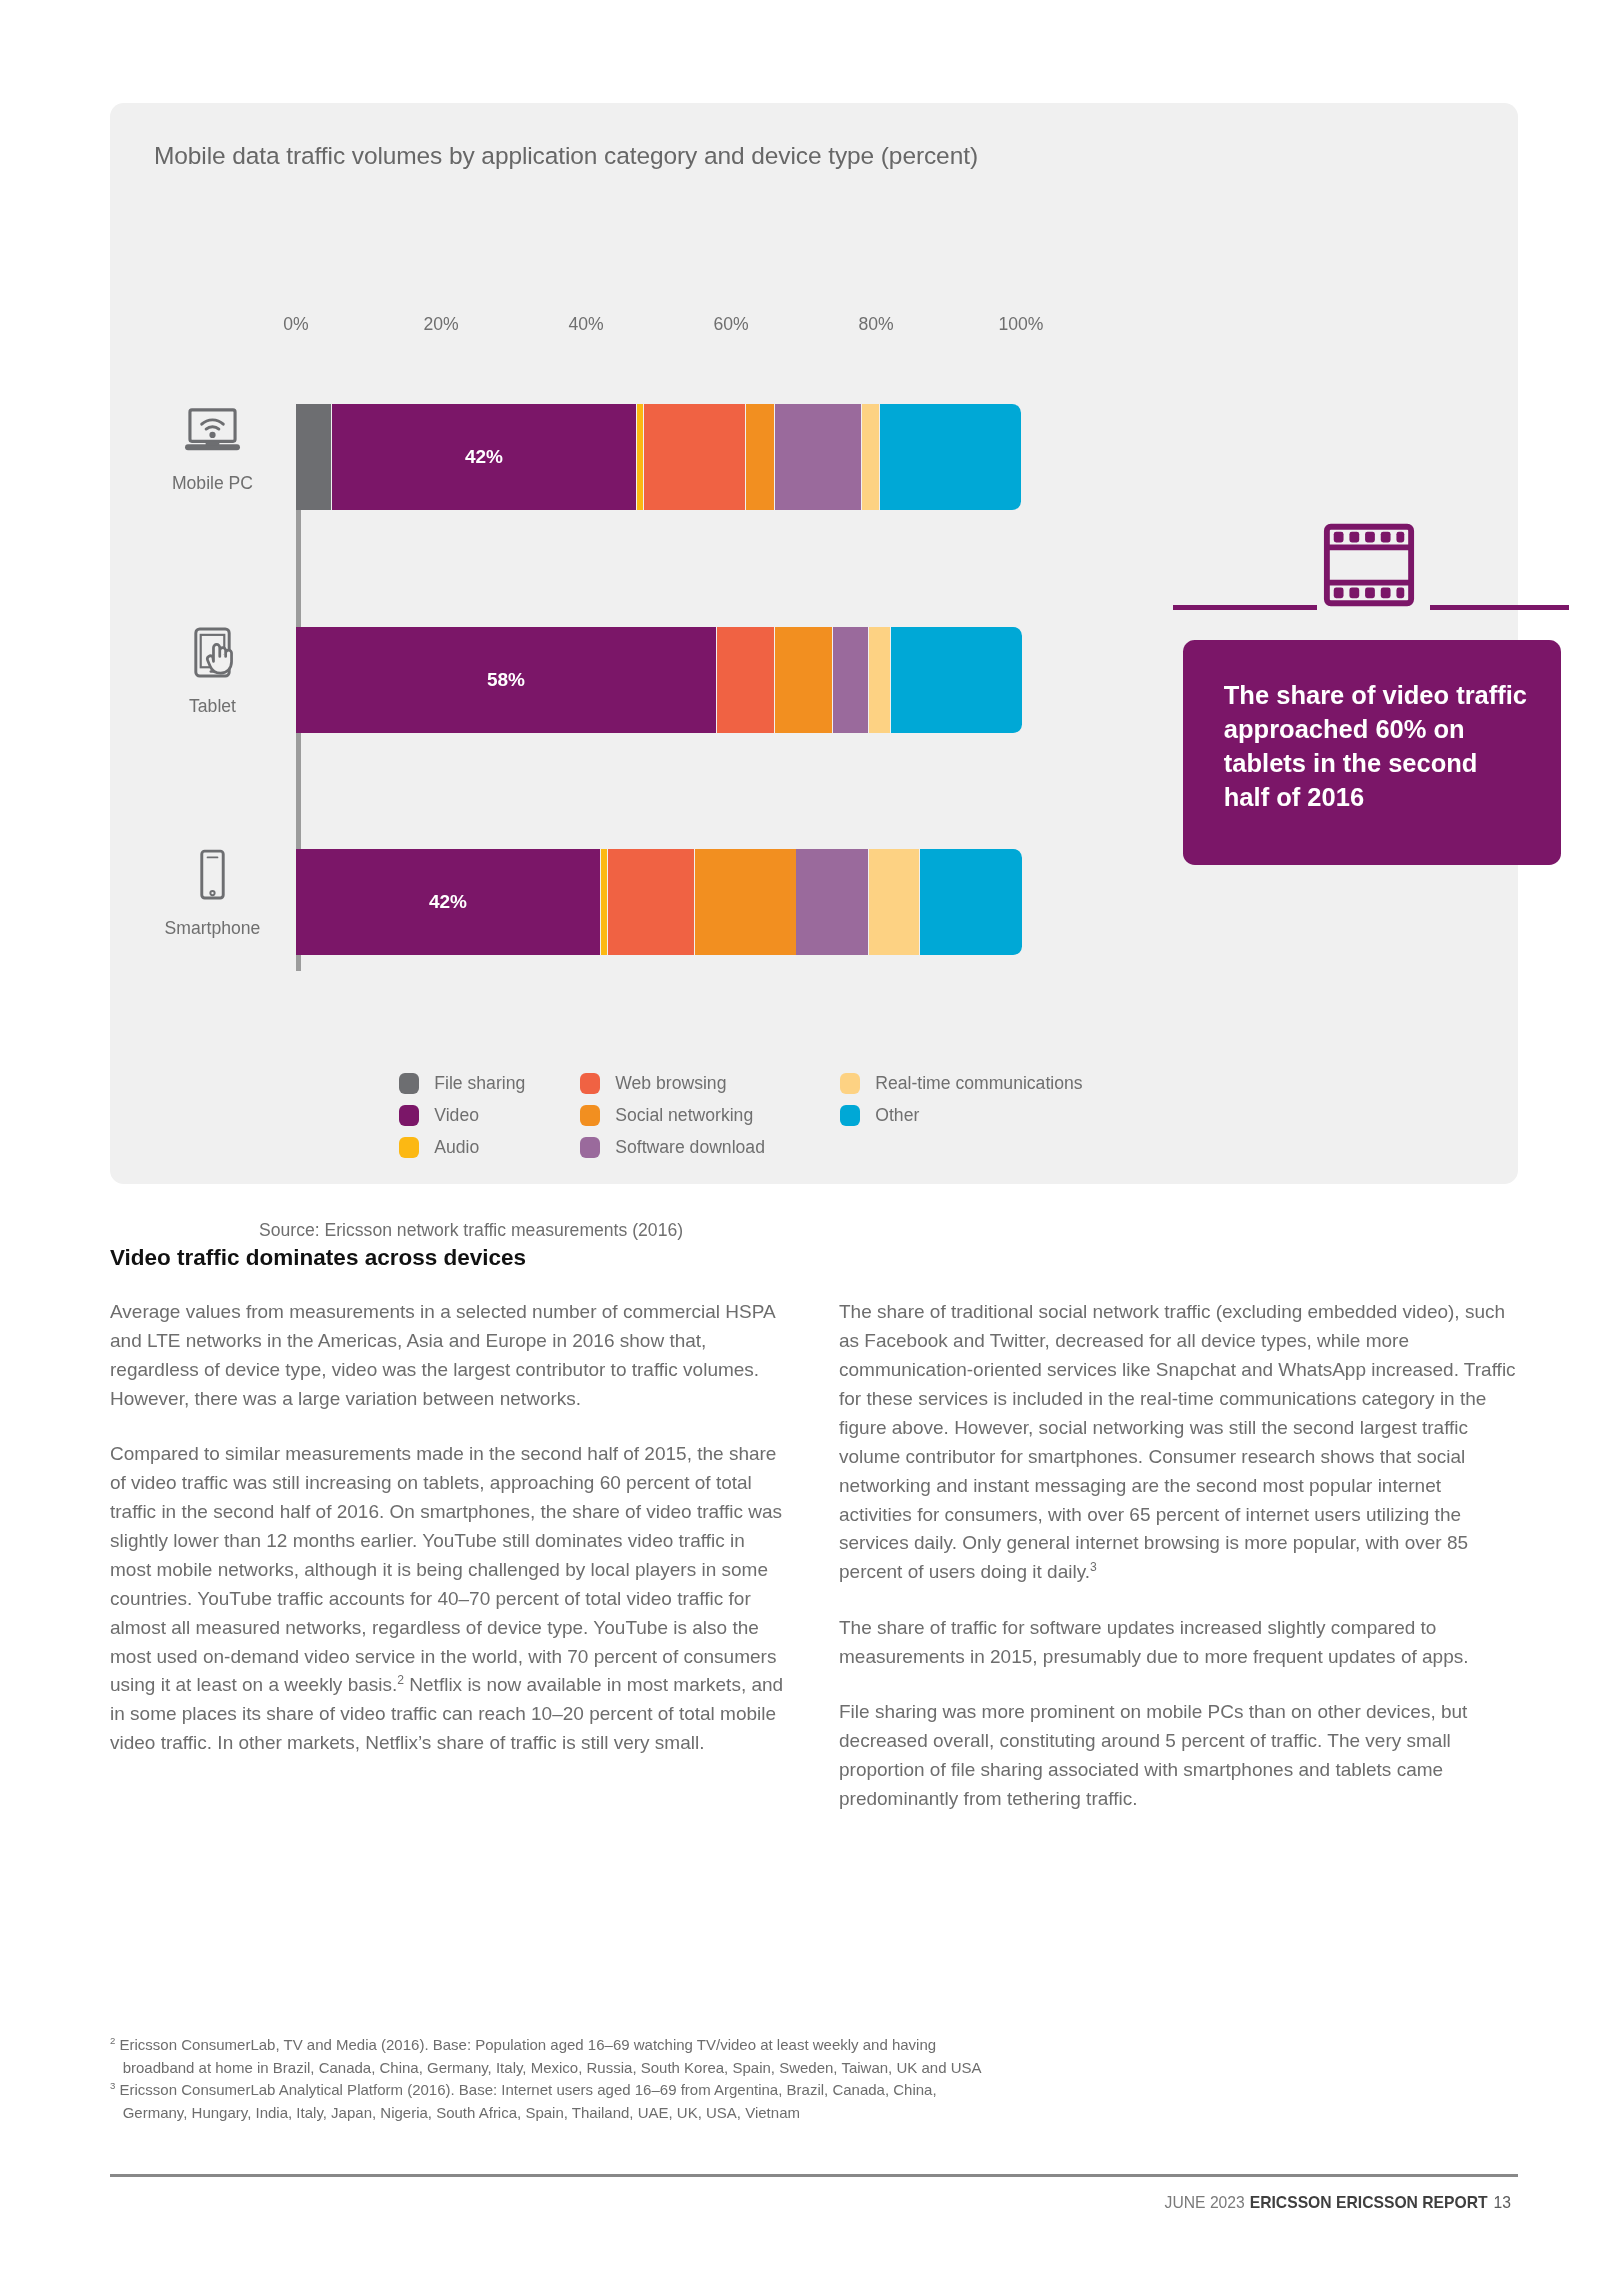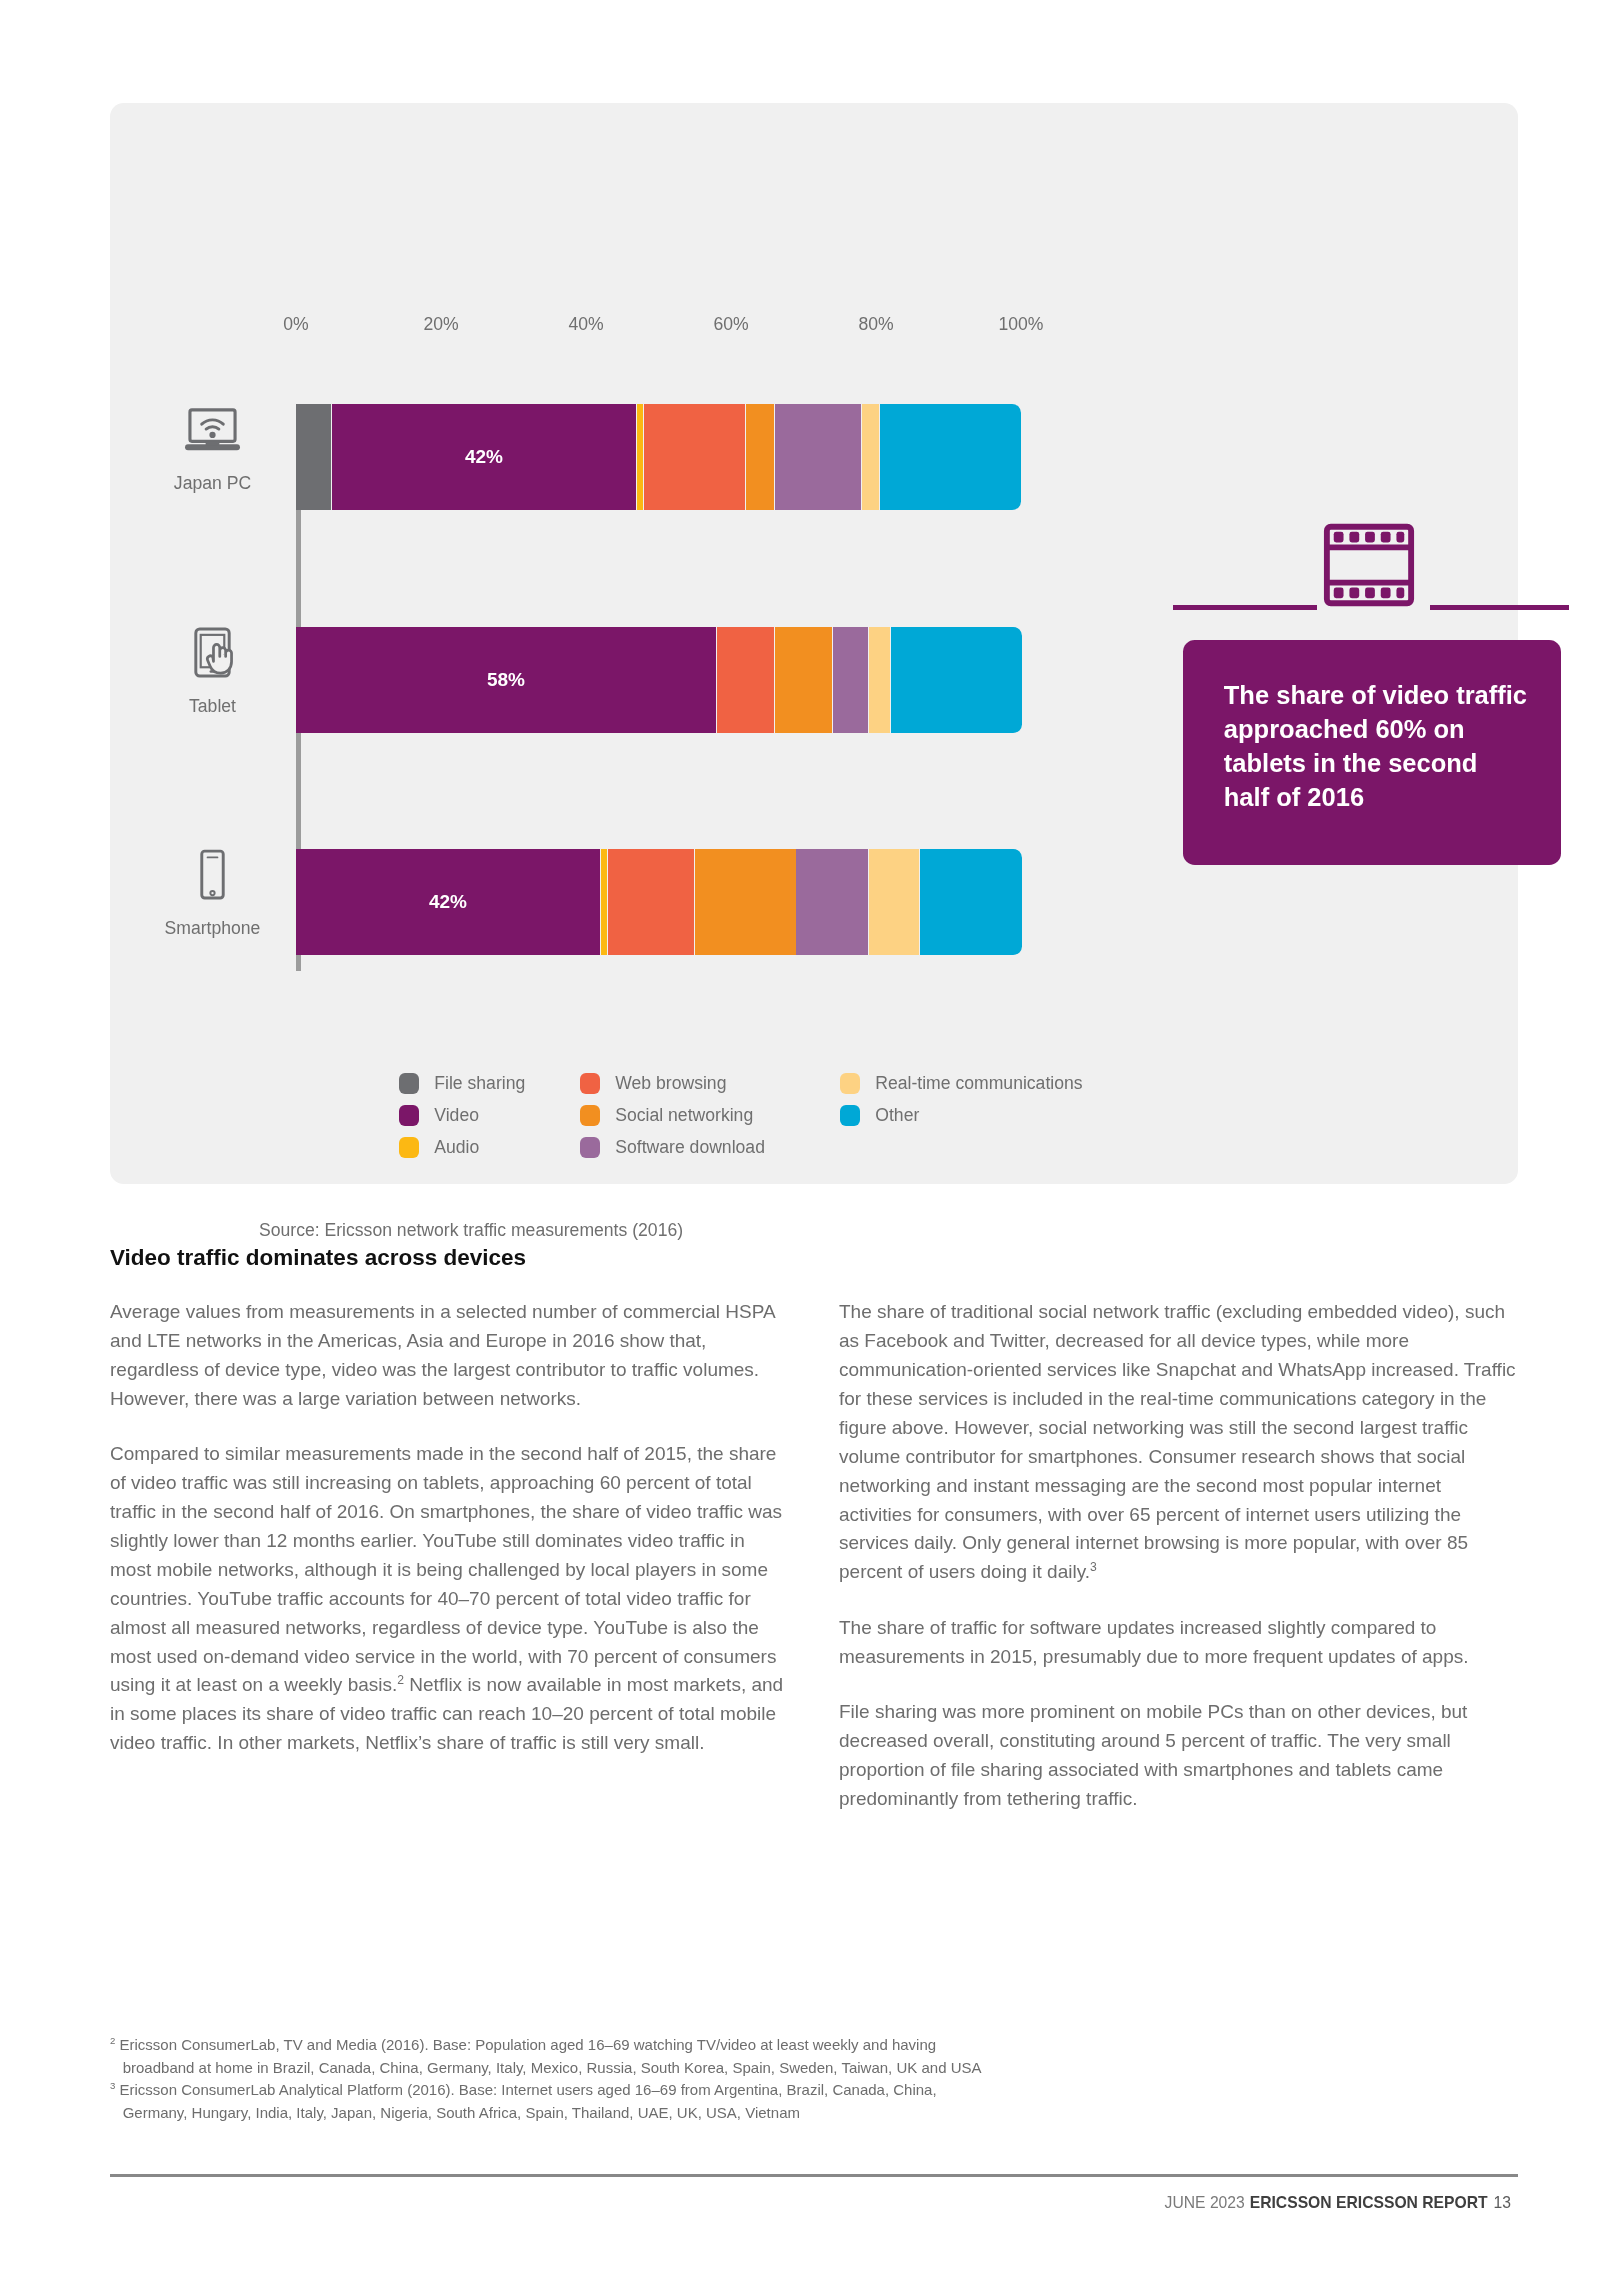--- a/index.html
+++ b/index.html
@@ -201,20 +201,21 @@
   .footer .brand { font-weight: bold; color: #3f3f3f; margin-left: 4.9px; }
   .footer .pagenum { font-weight: normal; color: #5a5a5a; margin-left: 5.9px; }
 </style>
 </head>
 <body>
 
 <div class="page">
 
   <div class="figure-panel">
 
+    <div class="figure-title">Mobile data traffic volumes by application category and device type (percent)</div>
 
     <div class="axis-ticks" id="axis-ticks">
         <div class="tick" style="left: 0px;">0%</div>
         <div class="tick" style="left: 145px;">20%</div>
         <div class="tick" style="left: 290px;">40%</div>
         <div class="tick" style="left: 435px;">60%</div>
         <div class="tick" style="left: 580px;">80%</div>
         <div class="tick" style="left: 725px;">100%</div>
       </div>
 
@@ -225,21 +226,21 @@
         <div class="device-icon">
           <svg width="63" height="51" viewBox="0 0 64 52" aria-hidden="true">
             <rect x="9" y="4" width="46" height="32" rx="2" fill="none" stroke="#6d6e71" stroke-width="3.2"></rect>
             <rect x="4" y="39" width="56" height="6" rx="3" fill="#6d6e71"></rect>
             <rect x="25" y="36" width="14" height="4" fill="#6d6e71"></rect>
             <path d="M21 18.5a16 16 0 0 1 22 0" fill="none" stroke="#6d6e71" stroke-width="3" stroke-linecap="round"></path>
             <path d="M25.5 23.5a10 10 0 0 1 13 0" fill="none" stroke="#6d6e71" stroke-width="3" stroke-linecap="round"></path>
             <circle cx="32" cy="29.5" r="3.2" fill="#6d6e71"></circle>
           </svg>
         </div>
-        <div class="device-label">Japan PC</div>
+        <div class="device-label">Mobile PC</div>
       </div>
 
       <div class="device-cell d1">
         <div class="device-icon">
           <svg width="53" height="57" viewBox="0 0 54 58" aria-hidden="true">
             <rect x="10" y="3" width="34" height="48" rx="4" fill="none" stroke="#6d6e71" stroke-width="3"></rect>
             <rect x="15" y="9" width="24" height="33" fill="none" stroke="#6d6e71" stroke-width="2.2"></rect>
             <rect x="24" y="45" width="7" height="2.6" rx="1.3" fill="#6d6e71"></rect>
             <path d="M28 22v14m0-14a3.2 3.2 0 0 1 6.4 0v9m0-6a3 3 0 0 1 6 0v6m0-3.5a3 3 0 0 1 6 0v9c0 6.5-4.6 11.5-11 11.5-5.5 0-9.2-3-10.8-7l-2.6-6.2a3.2 3.2 0 0 1 5.3-3.4L28 36" fill="#f0f0f0" stroke="#6d6e71" stroke-width="2.8" stroke-linecap="round" stroke-linejoin="round"></path>
           </svg>

